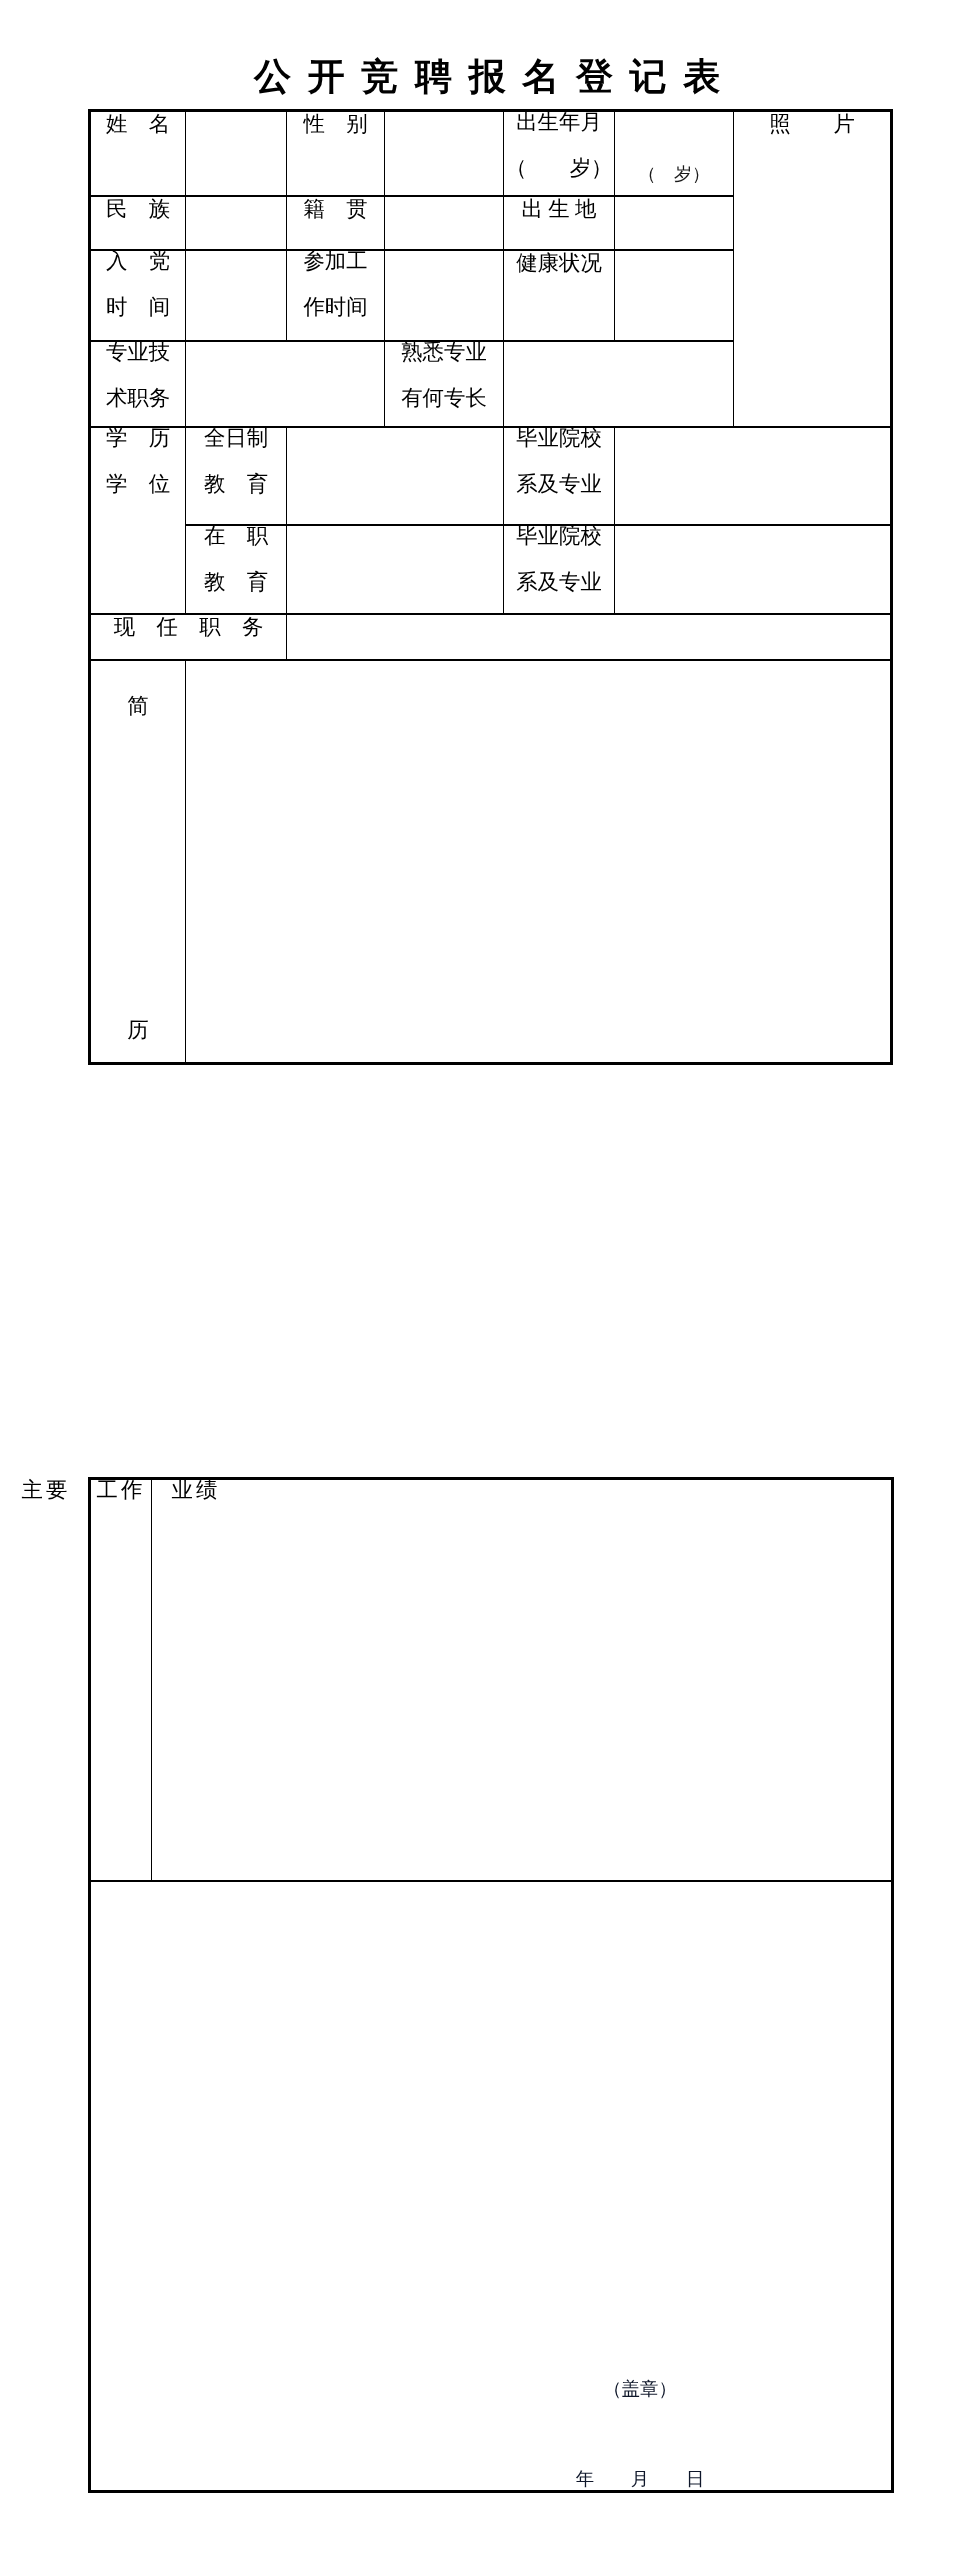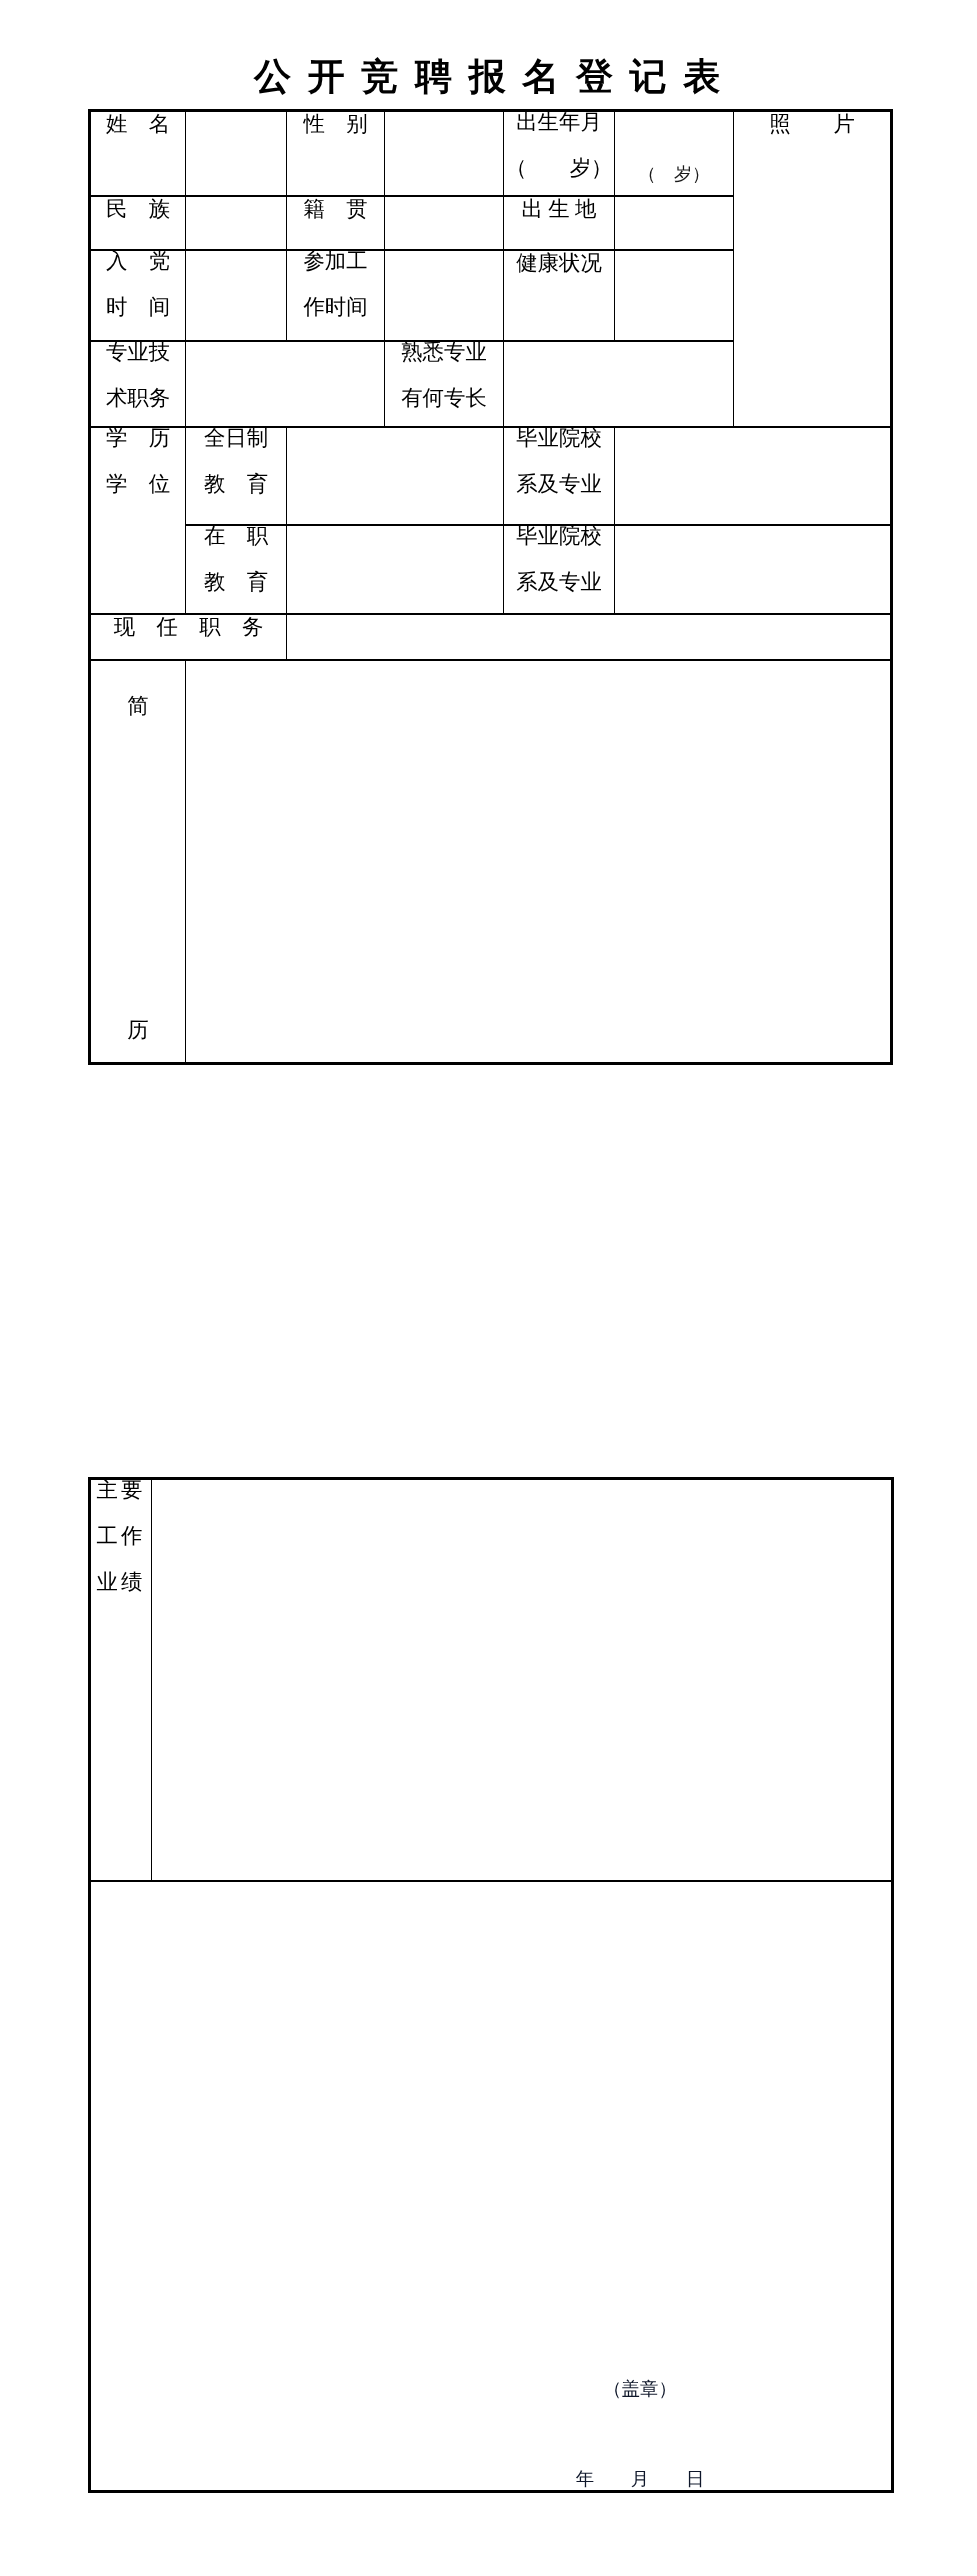--- a/index.html
+++ b/index.html
@@ -32,21 +32,21 @@
   }
   .nr{border-right:none}
   .nb{border-bottom:none}
   .rs2{grid-row:span 2}
   .rs4{grid-row:span 4}
   .cs2{grid-column:span 2}
   .cs5{grid-column:span 5}
   .cs6{grid-column:span 6}
   .l2{display:flex;flex-direction:column;gap:24.5px}
   .l2 > div{line-height:21.4px}
-  .l3{display:flex;flex-direction:column;gap:26px;letter-spacing:3.1px}
+  .l3{display:flex;flex-direction:row;gap:26px;letter-spacing:3.1px}
   .l3 > div{line-height:20px}
   .bottom{align-items:flex-end}
   .bottom > span{margin-bottom:8.6px}
   .hint{font-size:18px;color:#1a1a1a}
   .resume{flex-direction:column;justify-content:space-between;padding:34px 0 21px 0}
   .resume > div{line-height:22px}
   .seal{
     position:absolute;left:447px;top:454px;width:204px;
     text-align:center;font-size:18.4px;line-height:21.4px;color:#0f172a;
   }

